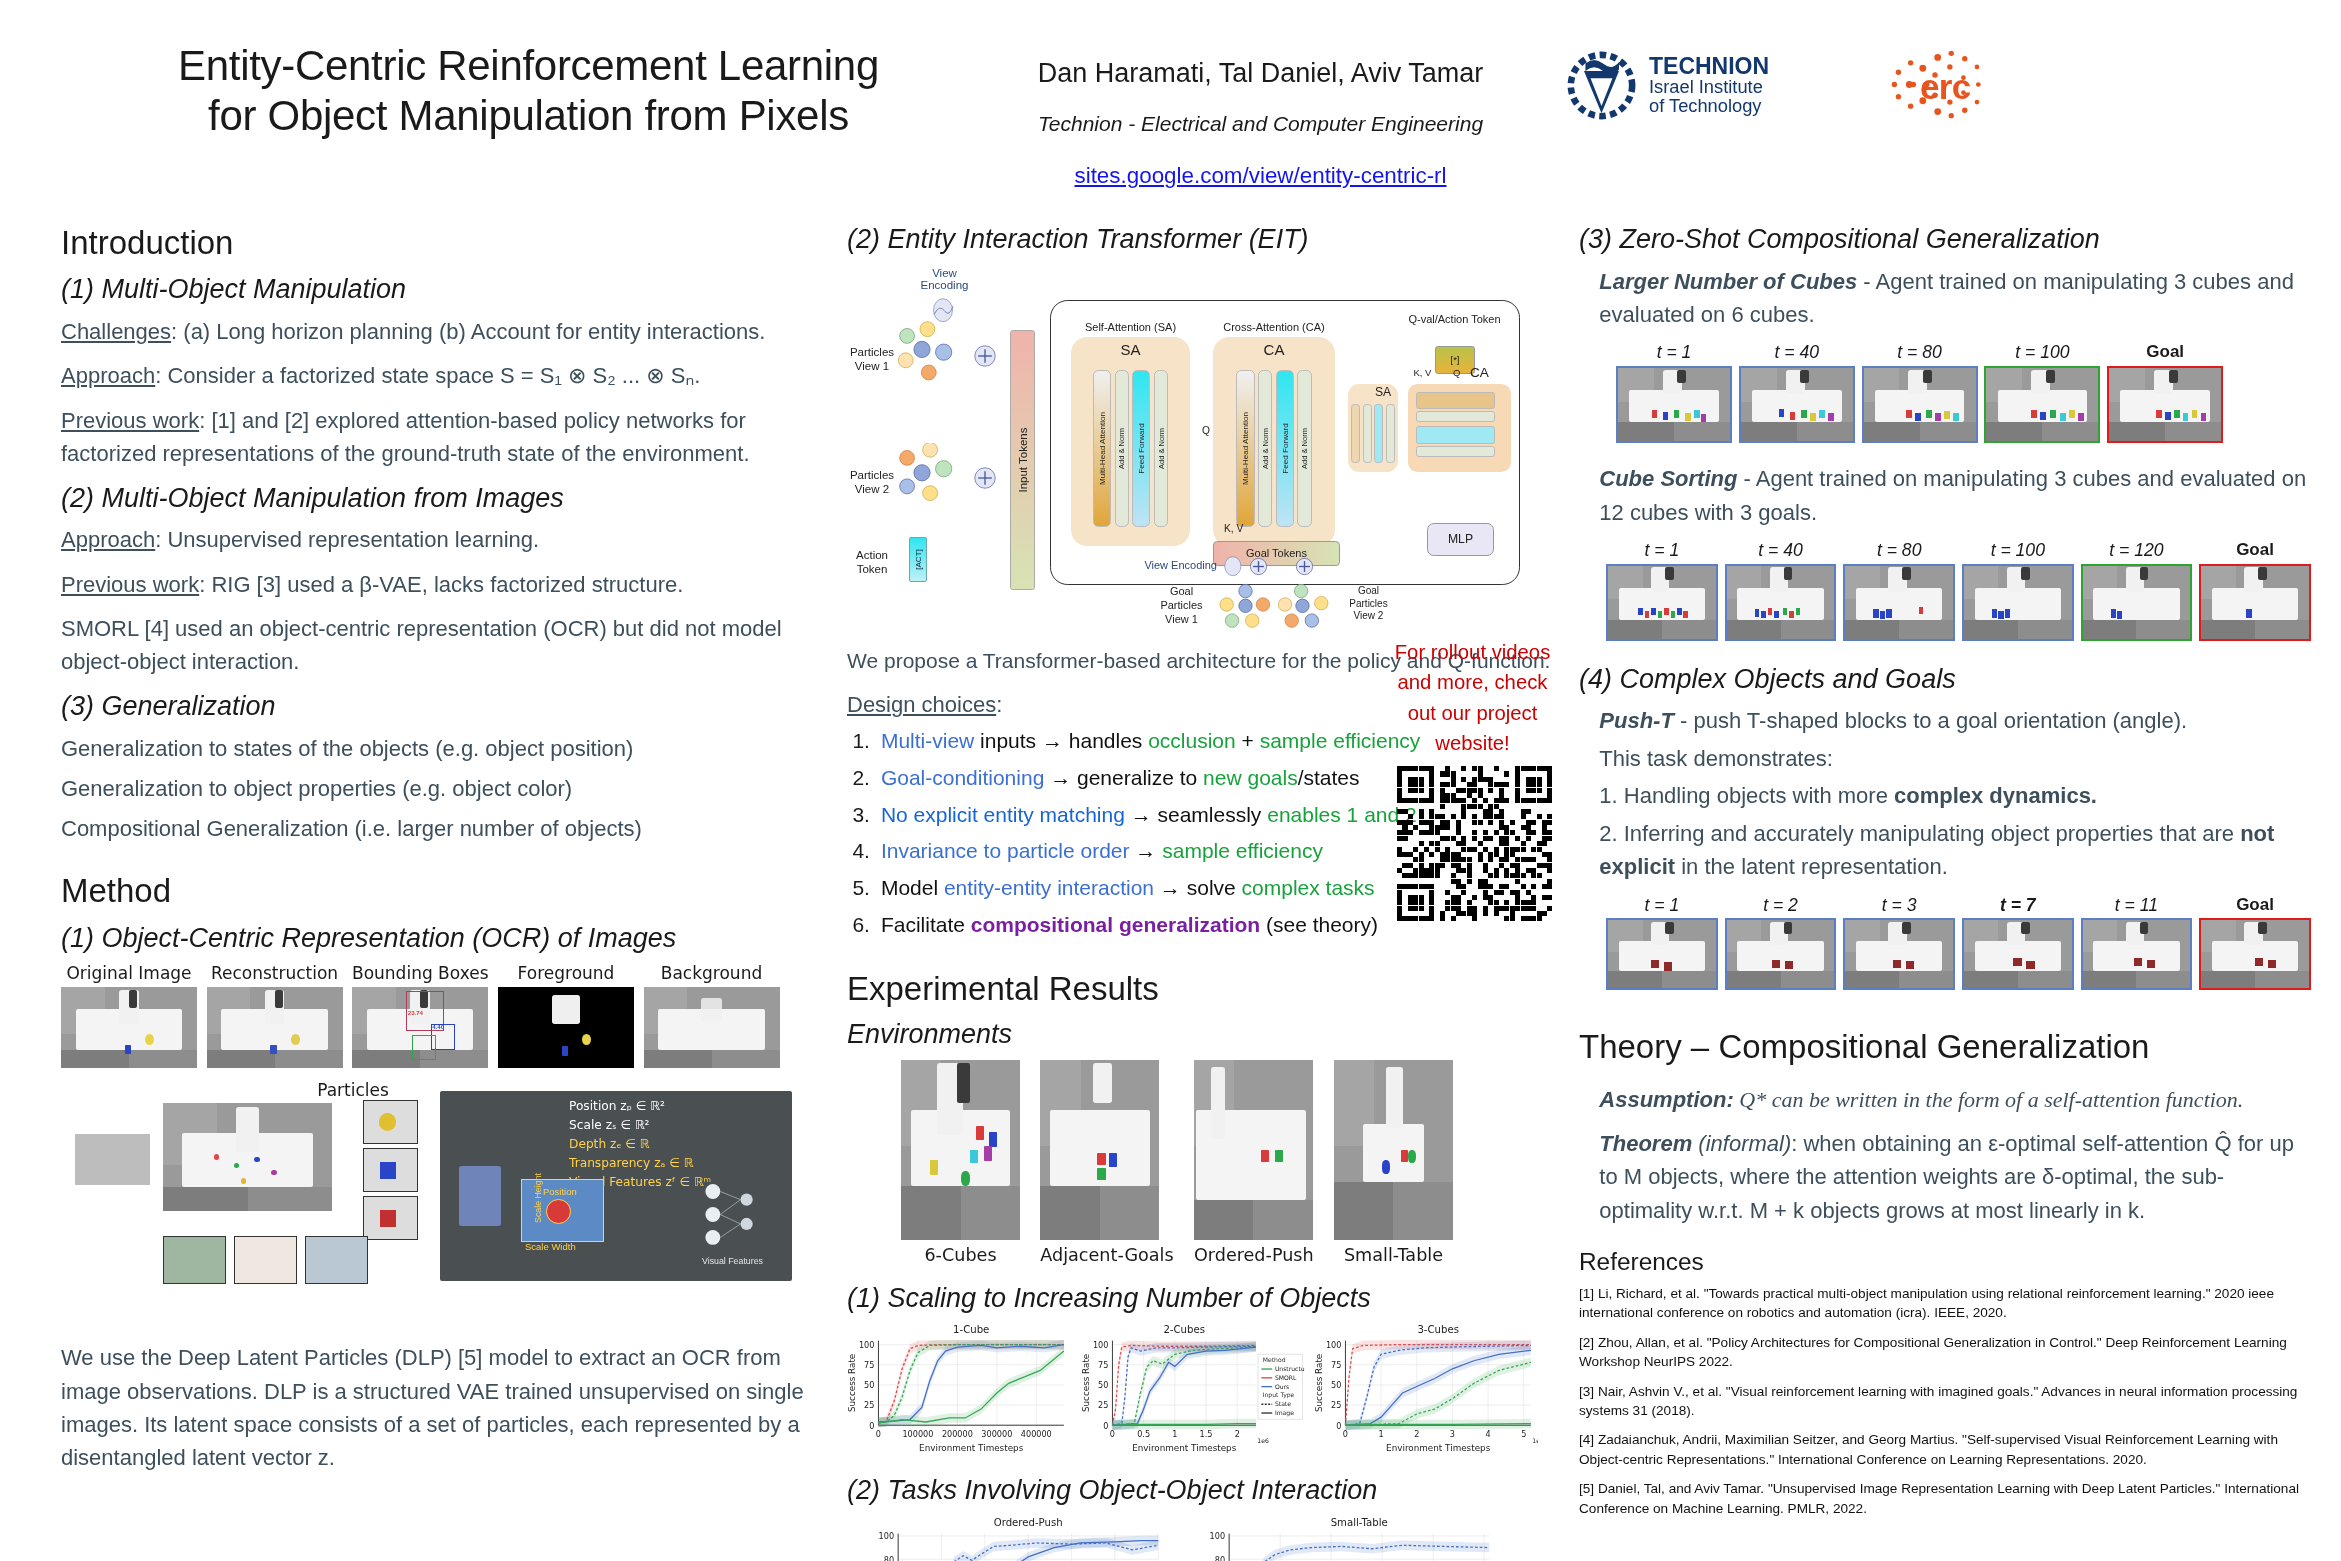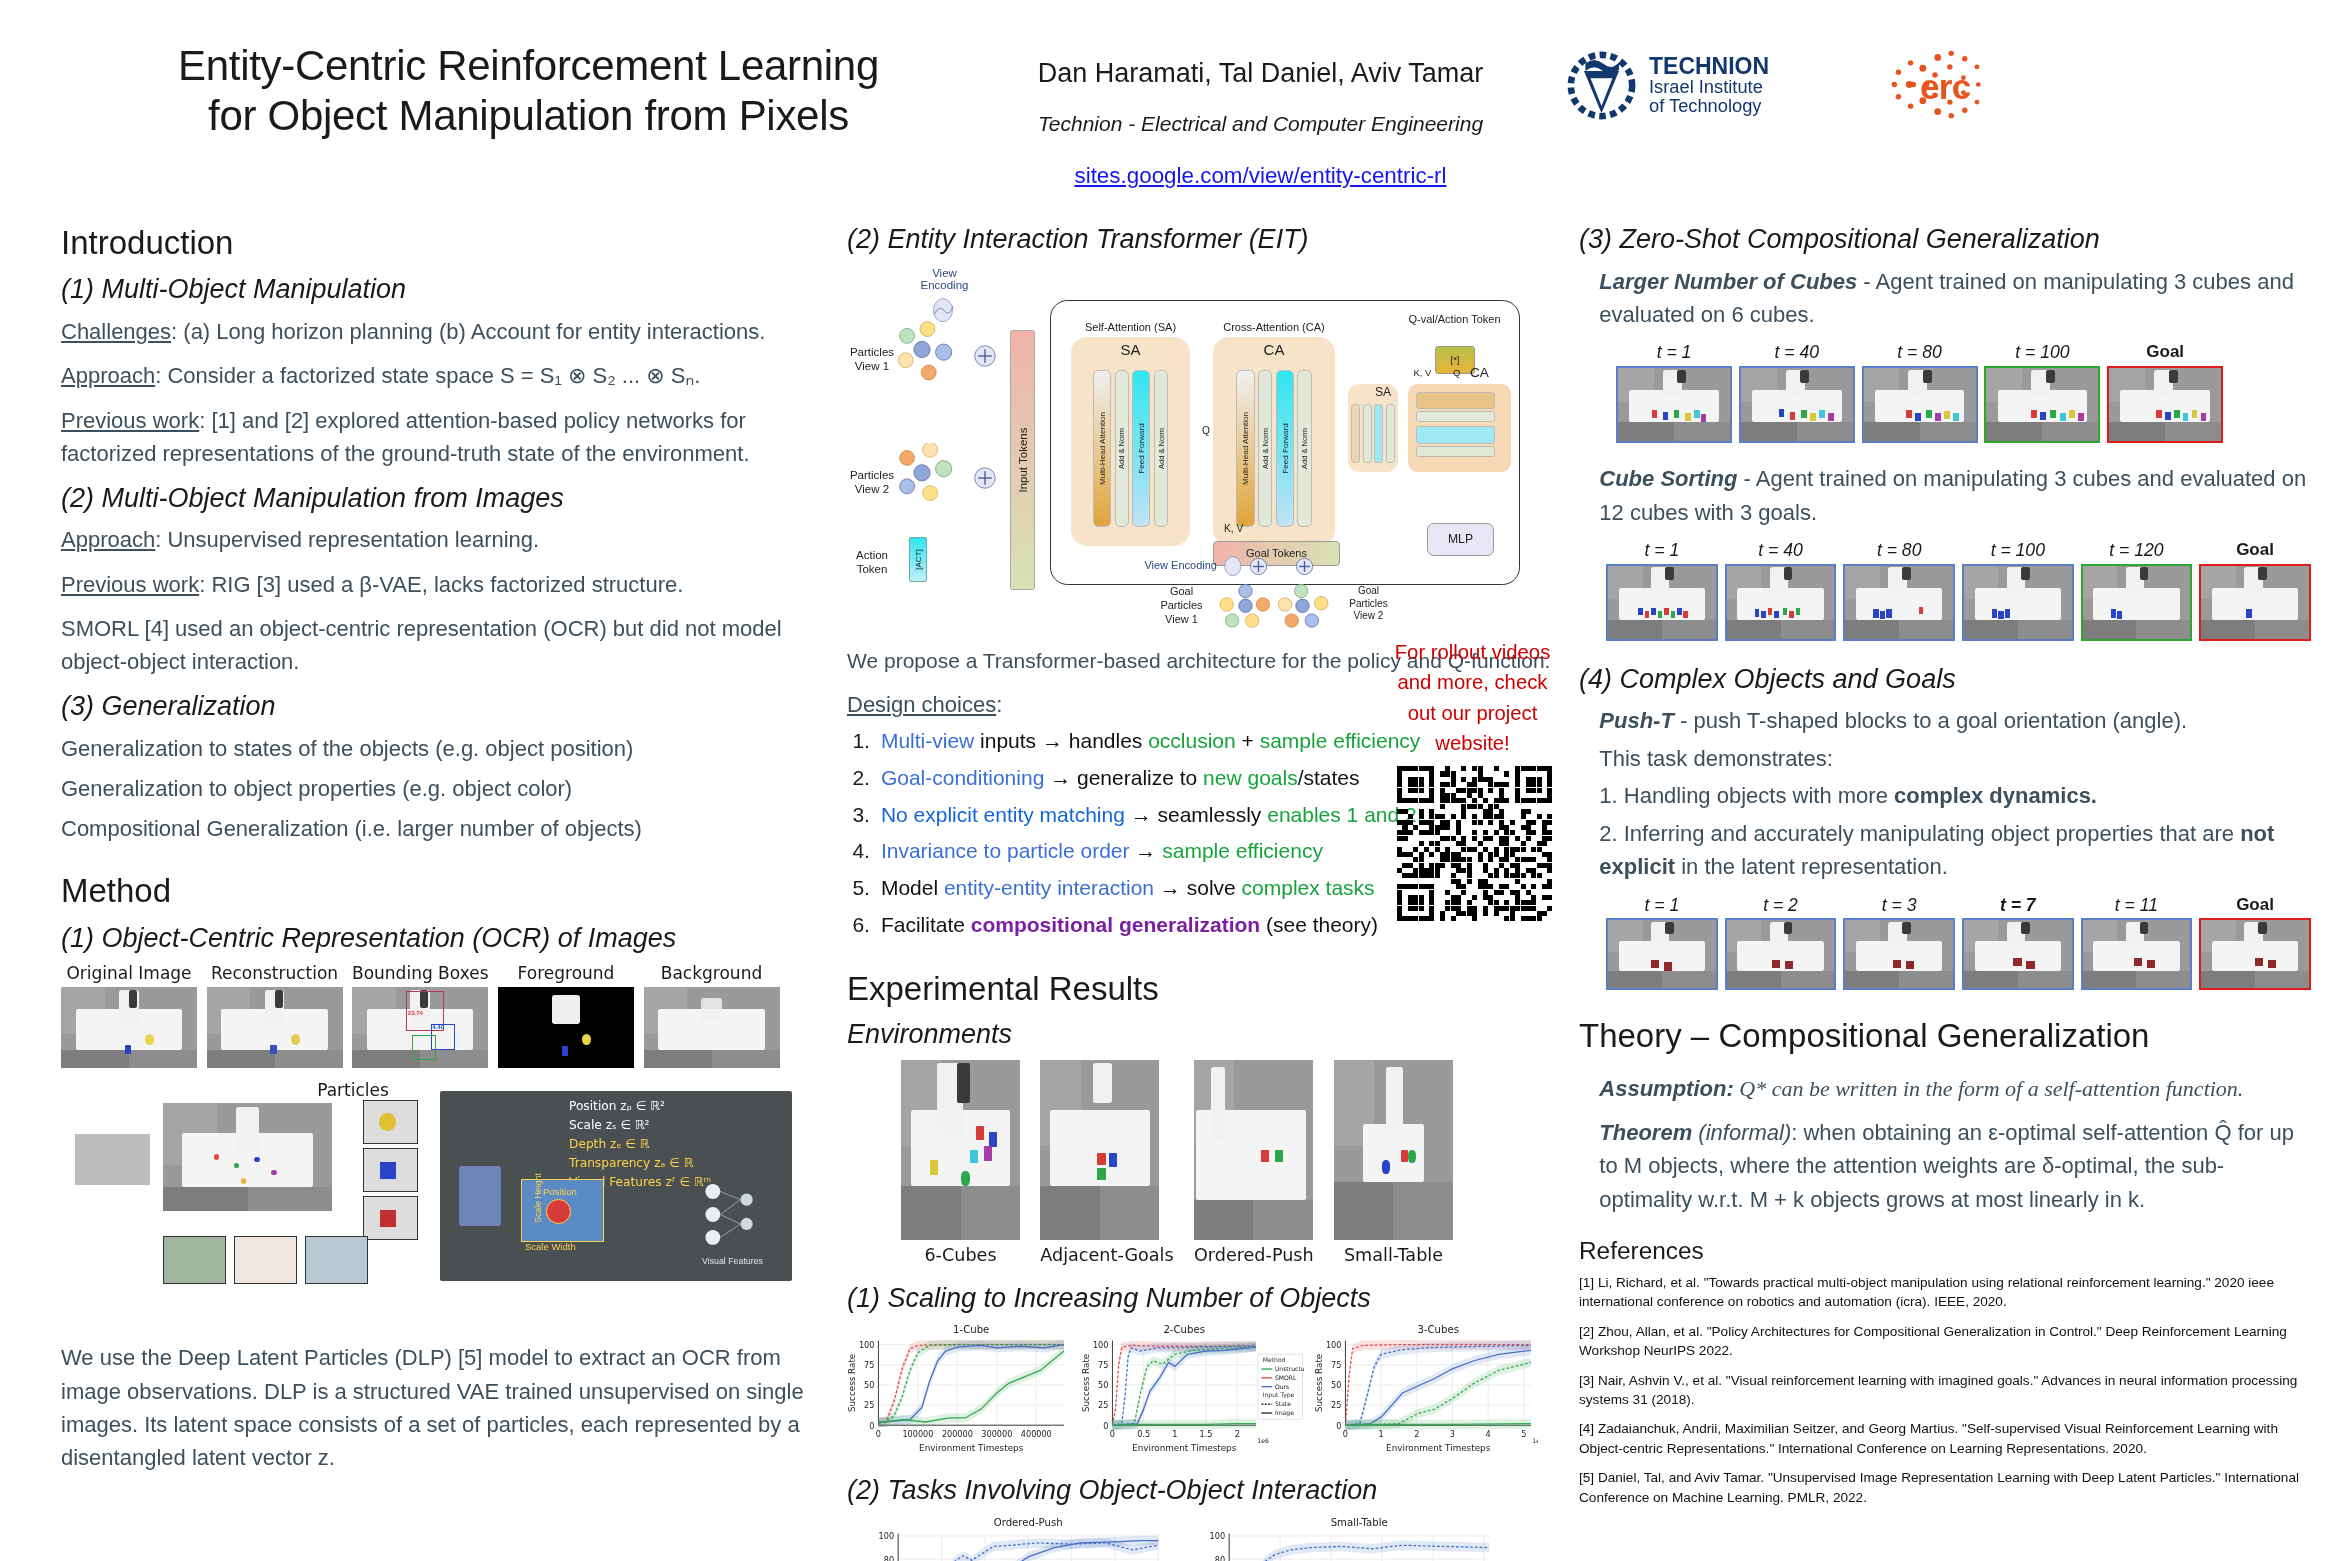--- a/index.html
+++ b/index.html
@@ -1535,21 +1535,21 @@
               <div class="floorL" style="height:26%"></div>
   <div class="arm" style="left:40%;top:2%;width:17%;height:34%"></div>
   <div class="armdark" style="left:53%;top:2%;width:8%;height:18%"></div>
               <div style="position:absolute;left:50%;top:56%;width:8.1px;height:8.1px;background:#8e2a2a"></div>
               <div style="position:absolute;left:62%;top:58%;width:8.1px;height:8.1px;background:#8e2a2a"></div>
             </div>
           </div>
         </div>
     </div>
 
-    <h2 class="sec" style="margin-top:27px">Theory – Compositional Generalization</h2>
+    <h2 class="sec" style="margin-top:38px">Theory – Compositional Generalization</h2>
     <p class="body" style="margin-left:20.3px;margin-top:16.3px">
       <b><i>Assumption:</i></b><span class="mono-i"> Q* can be written in the form of a self-attention function.</span>
     </p>
     <p class="body" style="margin-left:20.3px">
       <b><i>Theorem</i></b><i> (informal)</i><span>: when obtaining an ε-optimal self-attention Q̂ for up to M objects, where the attention weights are δ-optimal, the sub-optimality w.r.t. M + k objects grows at most linearly in k.</span>
     </p>
 
     <h2 class="sec" style="font-size:24.4px;margin-top:20.3px;margin-bottom:8.1px">References</h2>
     <div class="refs" id="refs">
         <p>[1] Li, Richard, et al. "Towards practical multi-object manipulation using relational reinforcement learning." 2020 ieee international conference on robotics and automation (icra). IEEE, 2020.</p>

